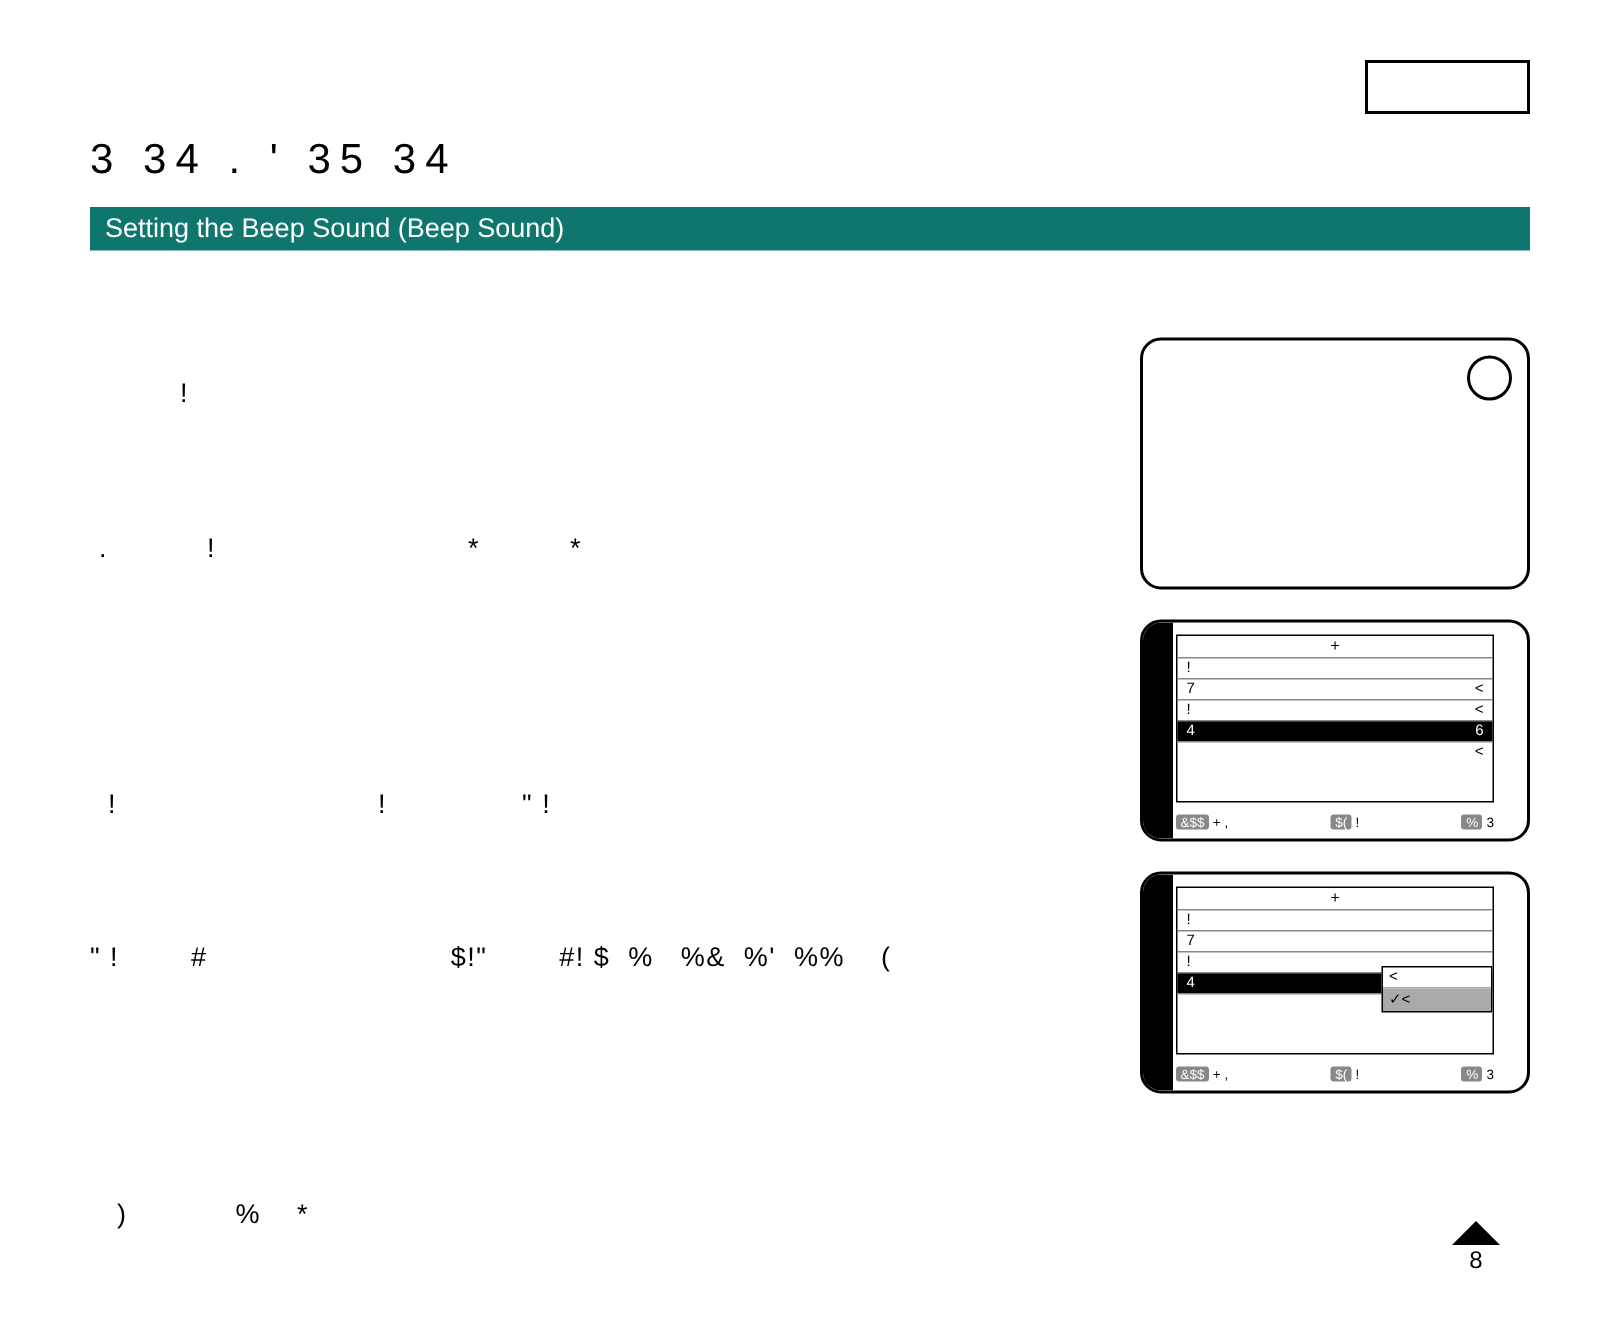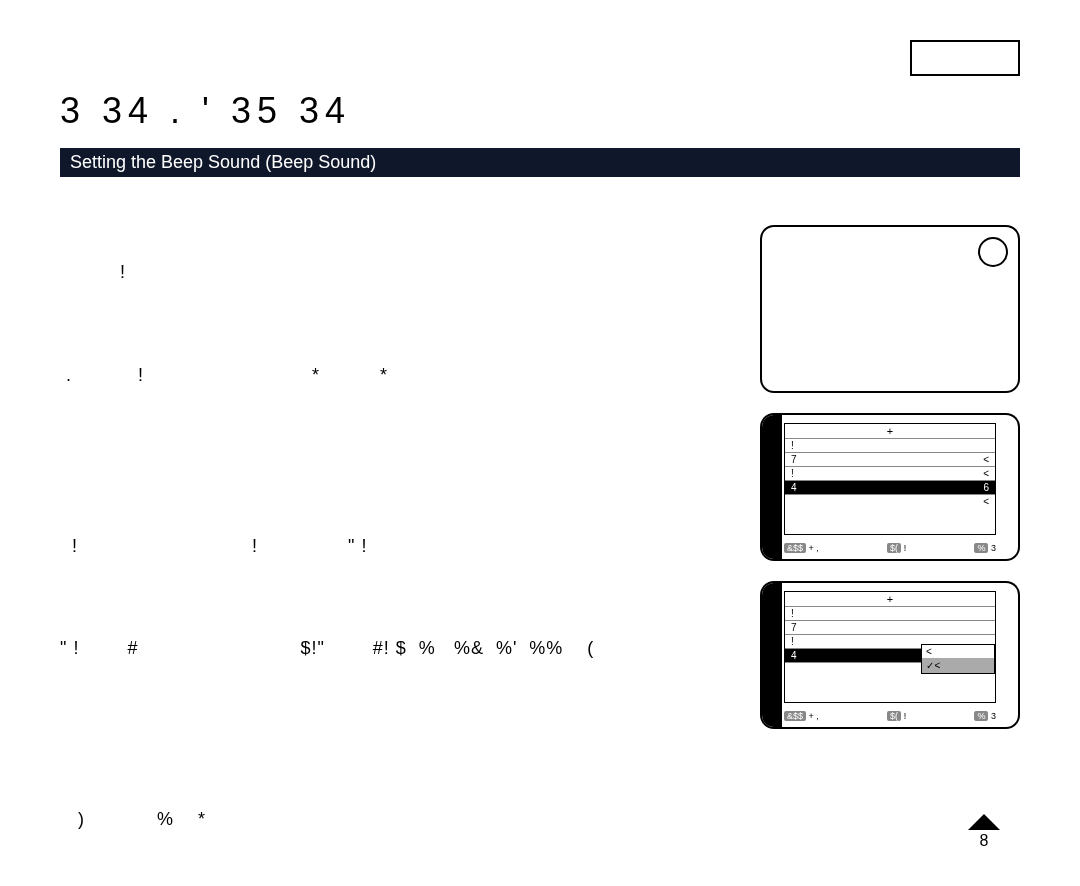--- a/index.html
+++ b/index.html
@@ -19,28 +19,28 @@
   }
   .top-right-box {
     position: absolute;
     top: 40px;
     right: 60px;
     width: 110px;
     height: 36px;
     border: 2px solid #000;
   }
   .chapter-title {
-    font-size: 36px;
+    font-size: 28px;
     font-weight: 400;
     letter-spacing: 6px;
     margin-top: 50px;
     margin-bottom: 16px;
   }
   .section-bar {
-    background: #0f172a;
+    background: #0f766e;
     color: #fff;
     font-size: 18px;
     padding: 4px 10px;
     margin-bottom: 10px;
   }
   .body-text {
     font-size: 18px;
     line-height: 1.9;
     white-space: pre;
     letter-spacing: 1px;

